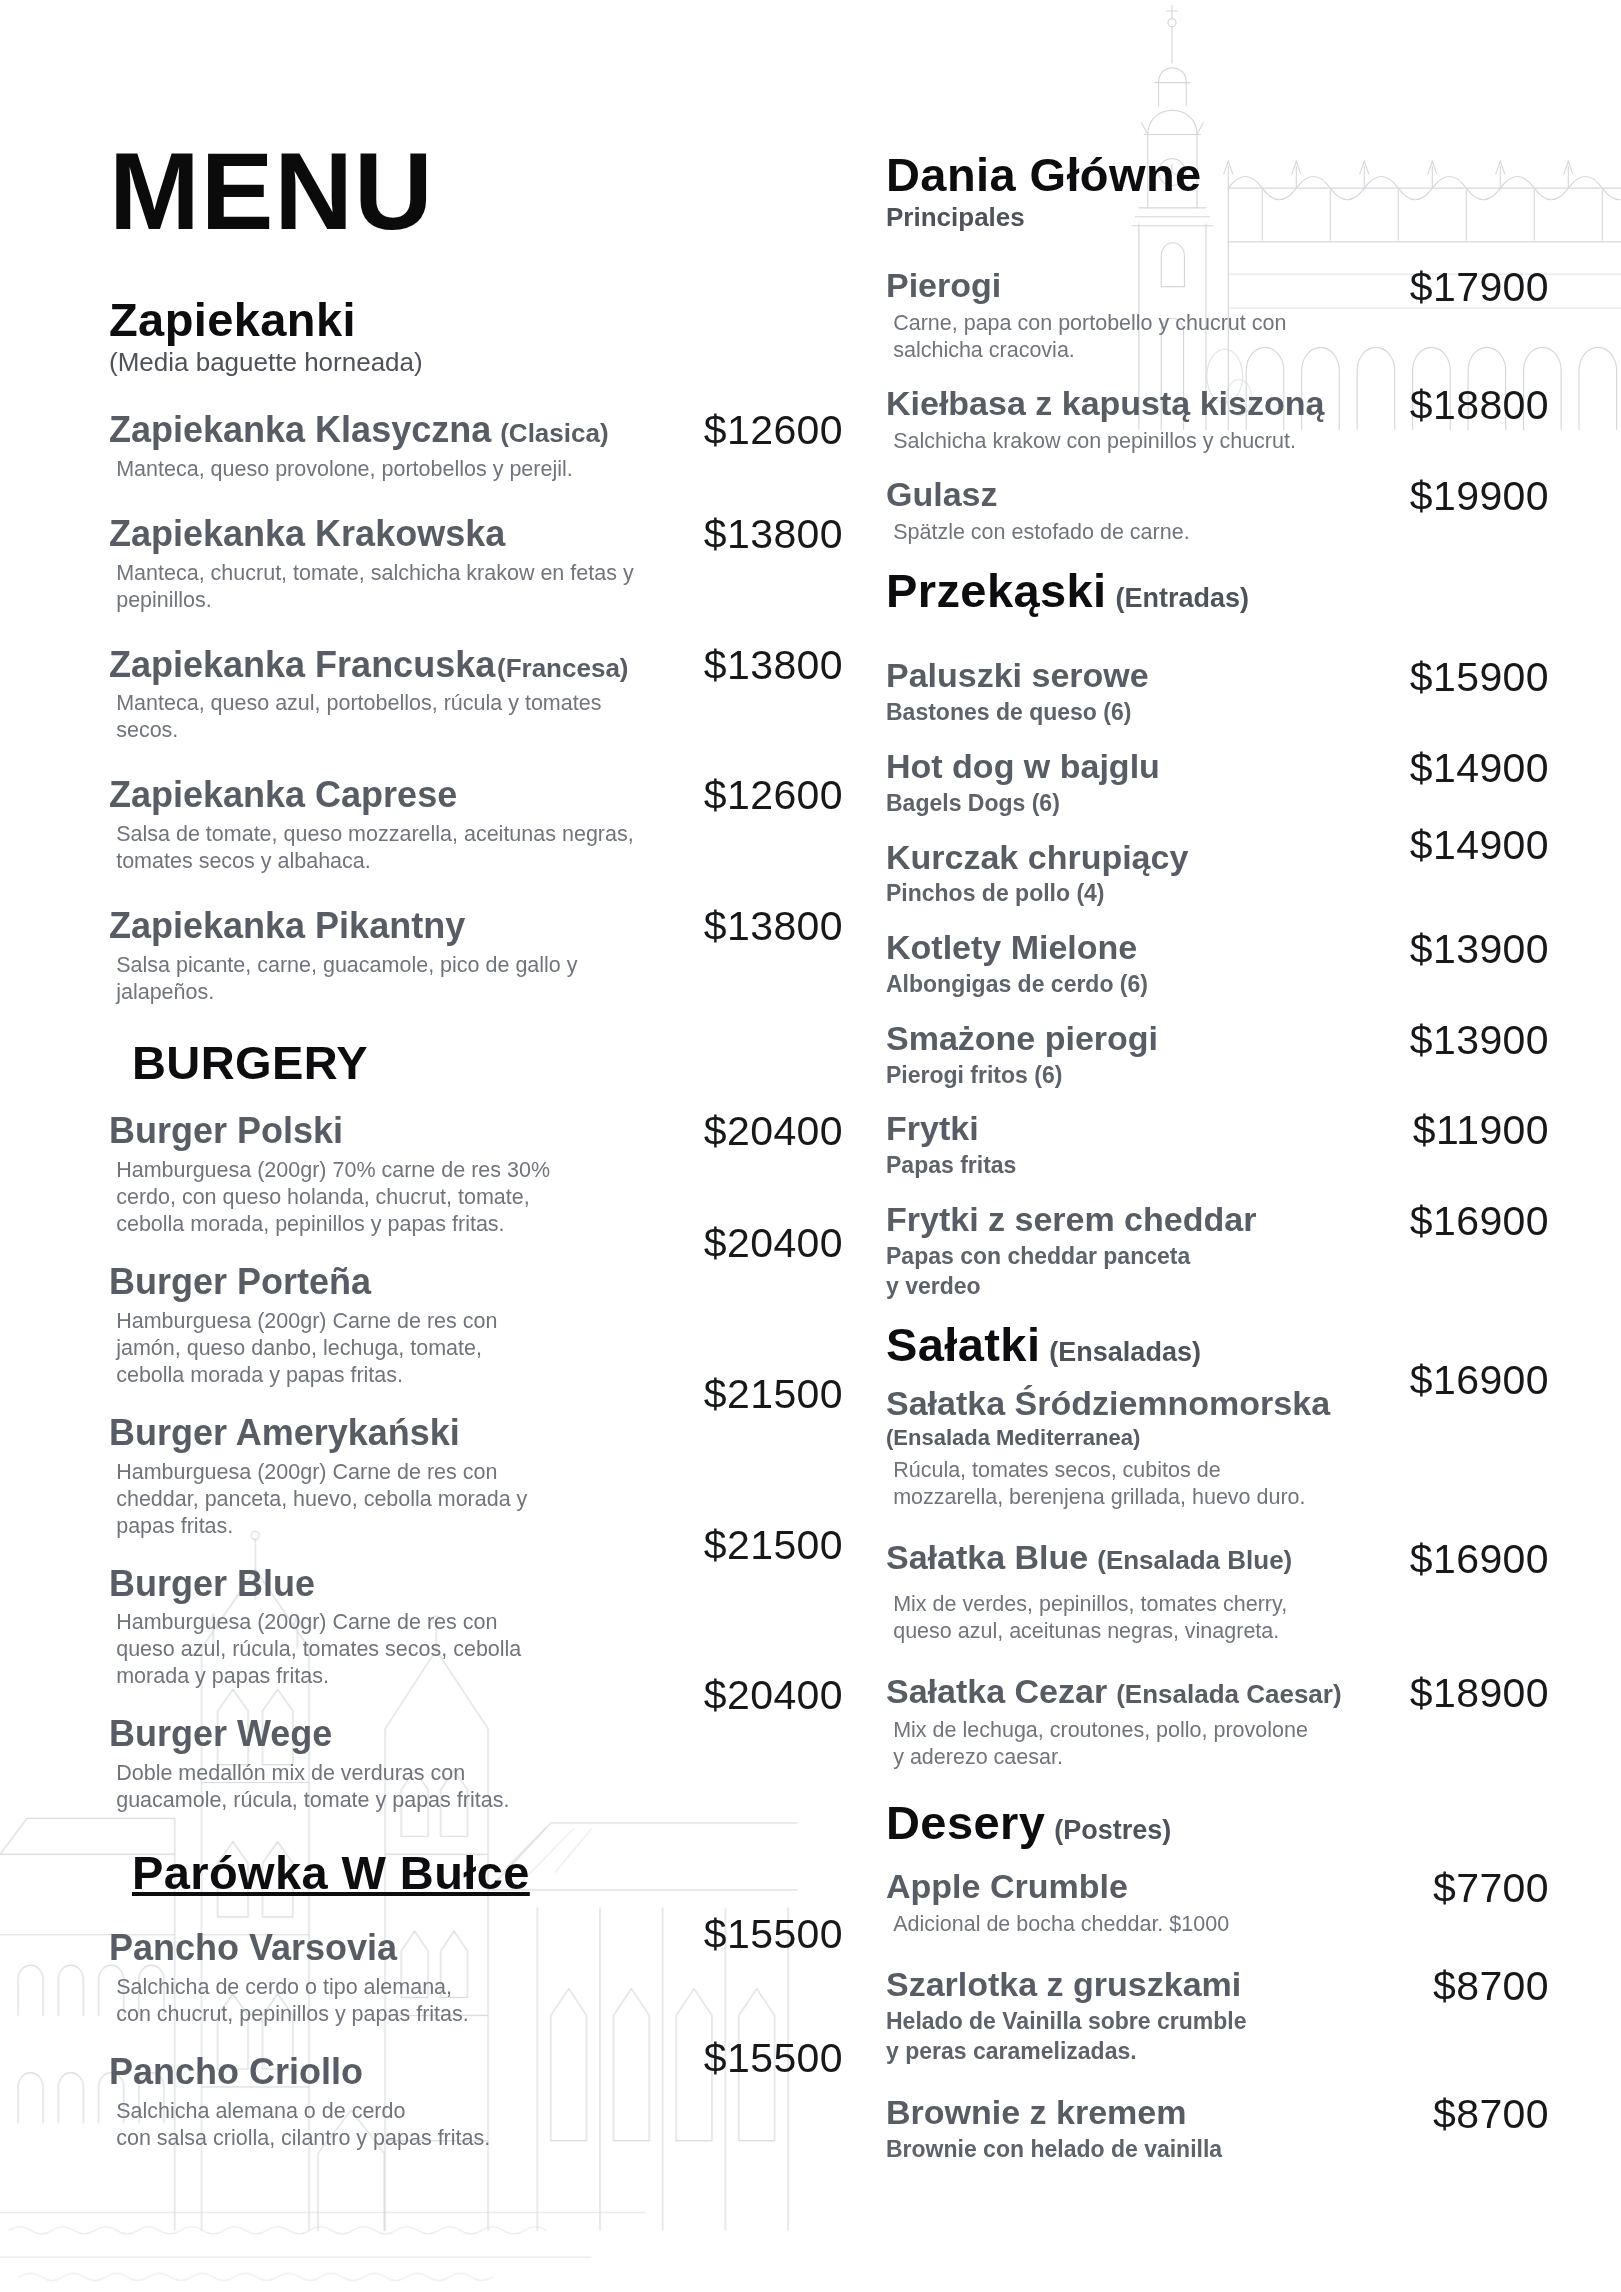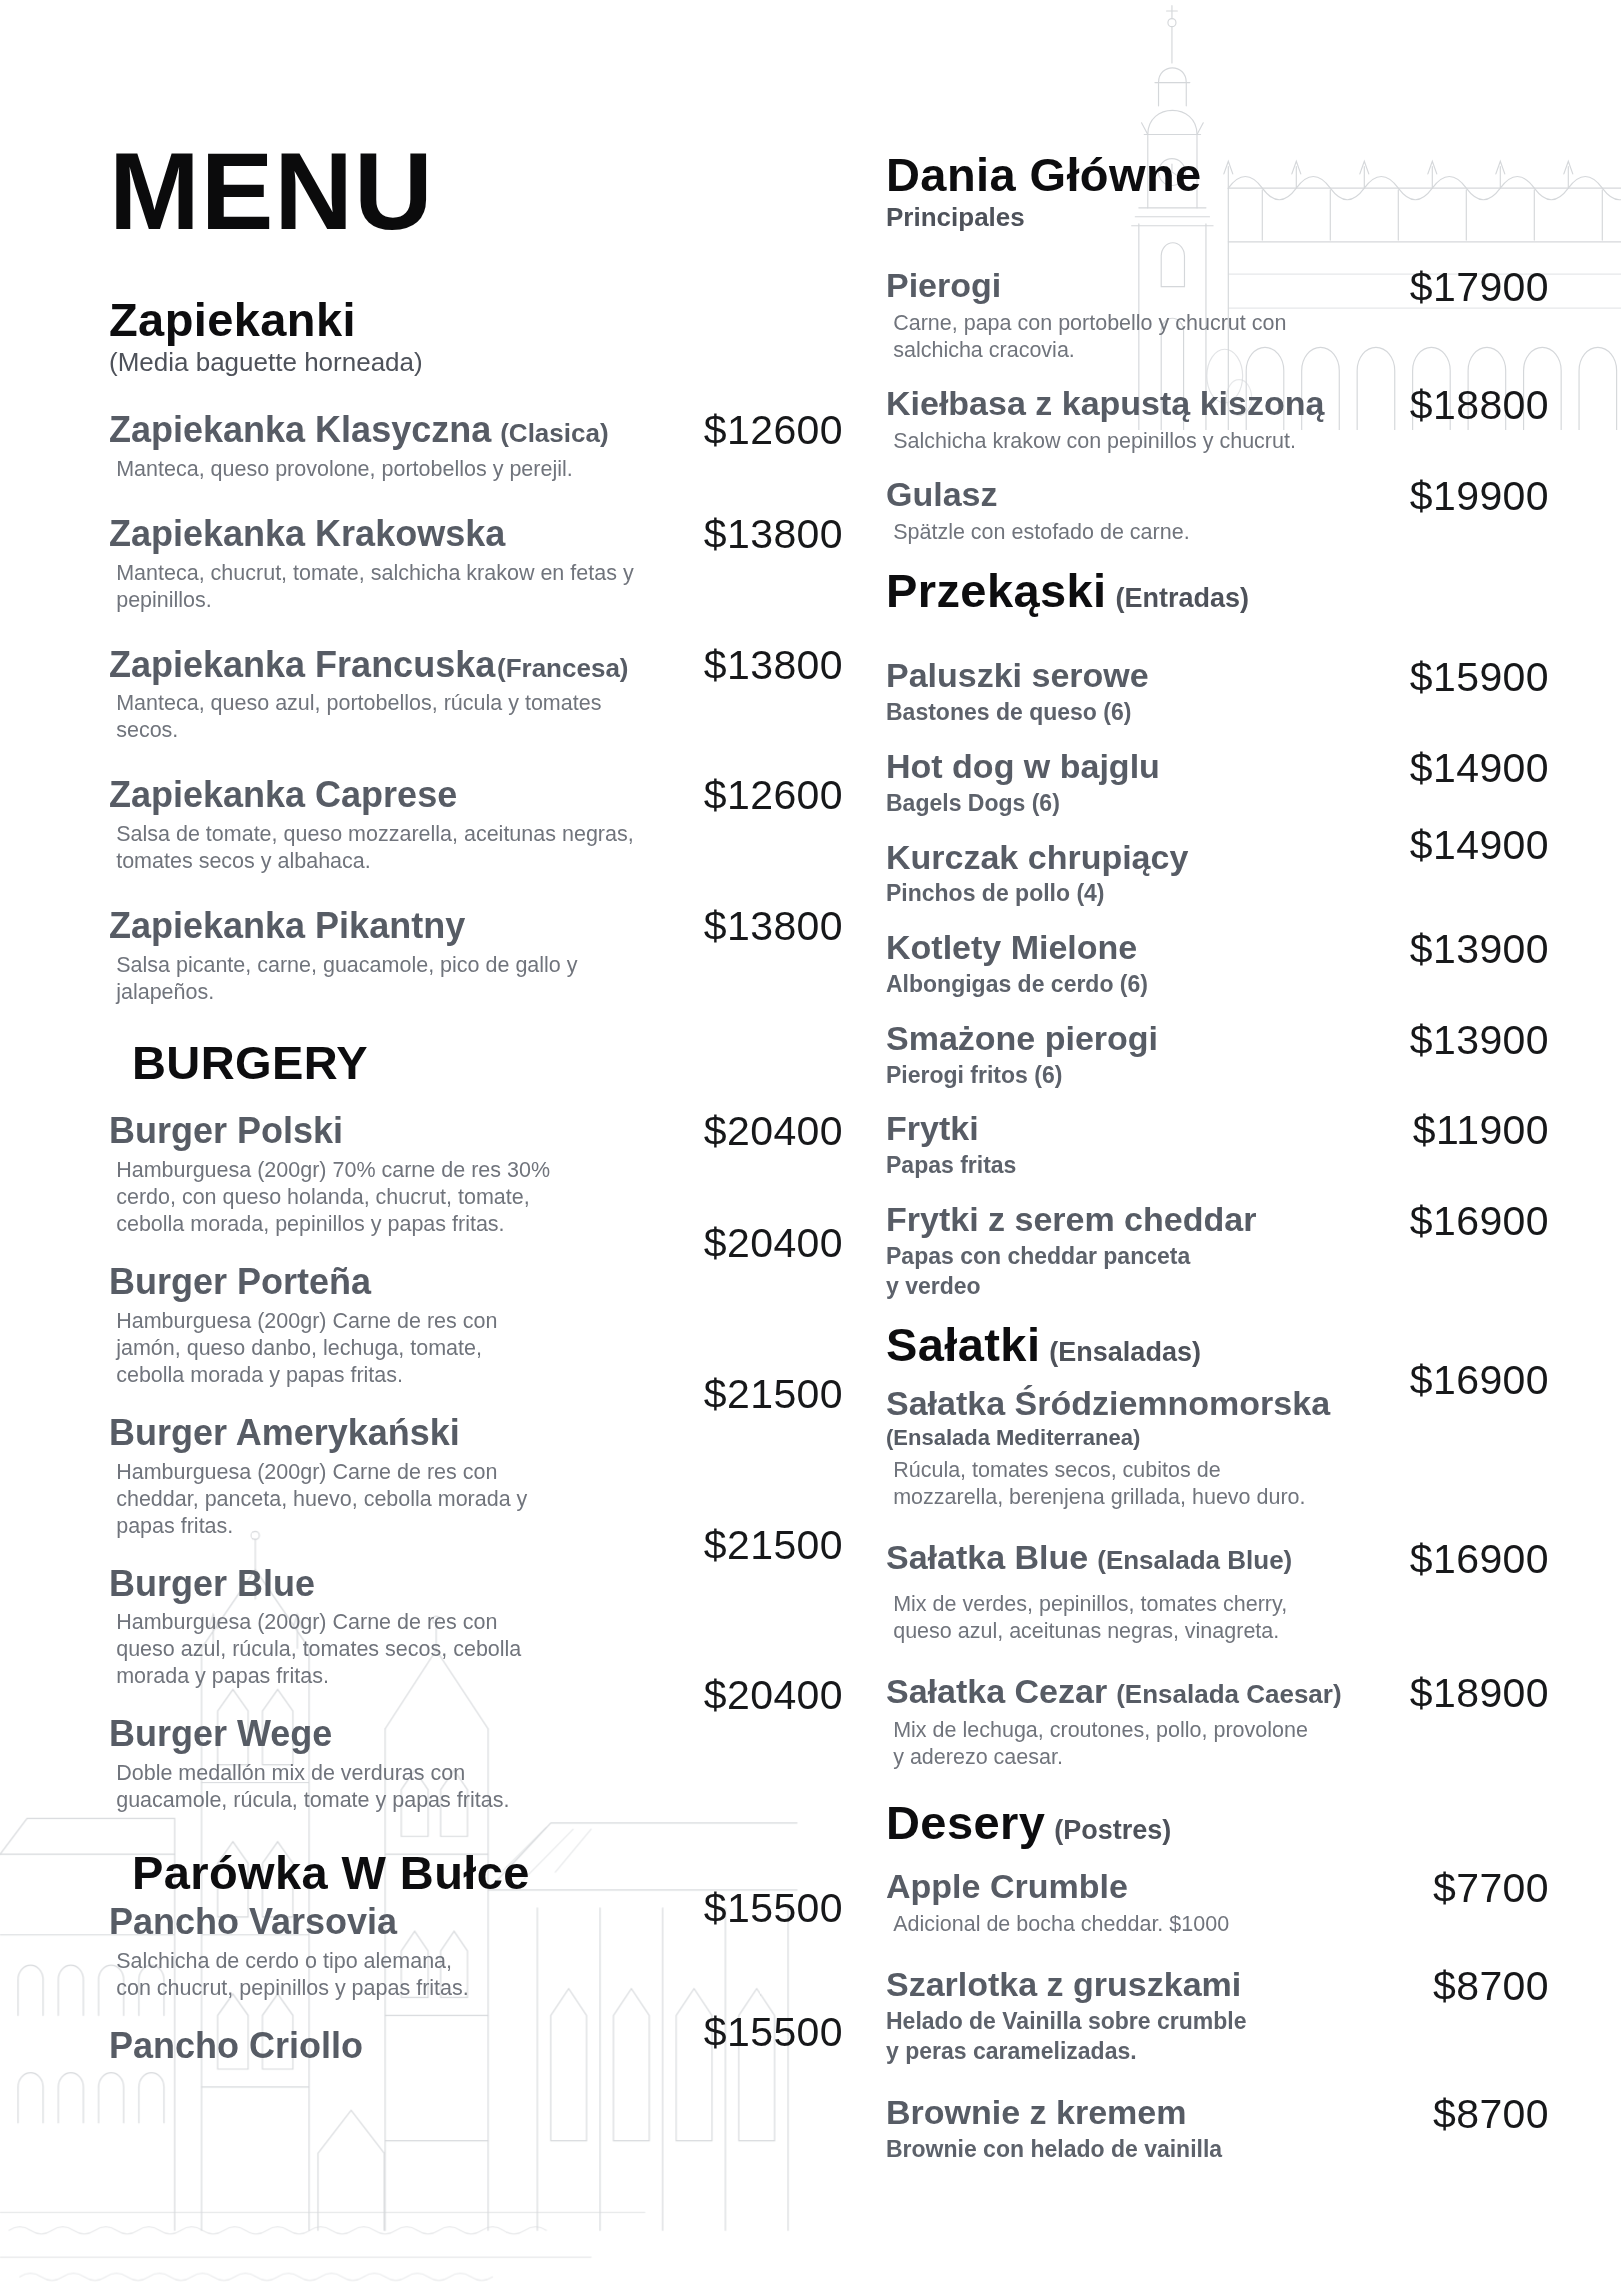--- a/index.html
+++ b/index.html
@@ -41,21 +41,21 @@
     font-size:26px;line-height:1.1;color:#4e525a;font-weight:400;margin-top:3.6px;
   }
   .sec-subtitle.bold{font-weight:600;}
 
   
   .sec-zapiekanki{margin-top:47px;}
   .sec-zapiekanki .sec-subtitle{margin-bottom:32px;}
   .sec-burgery{margin-top:32px;}
   .sec-burgery .sec-header{margin-bottom:23px;}
   .sec-parowka{margin-top:34px;}
-  .sec-parowka .sec-header{margin-bottom:4px;}
+  .sec-parowka .sec-header{margin-bottom:30px;text-decoration:underline;}
 
   
   .sec-dania .sec-subtitle{margin-bottom:34px;}
   .sec-przekaski{margin-top:14.3px;}
   .sec-przekaski .sec-header{margin-bottom:41px;}
   .sec-salatki{margin-top:10.7px;}
   .sec-salatki .sec-header{margin-bottom:14.3px;}
   .sec-desery{margin-top:12.5px;}
   .sec-desery .sec-header{margin-bottom:19.7px;}
 
@@ -305,20 +305,22 @@
             <div class="name-row"><span class="item-name">Pancho Varsovia</span></div>
             <div class="item-desc">Salchicha de cerdo o tipo alemana,
 con chucrut, pepinillos y papas fritas.</div>
           </div>
           <div class="item-price lift-16">$15500</div>
         </div>
 
         <div class="item">
           <div class="item-main">
             <div class="name-row"><span class="item-name">Pancho Criollo</span></div>
+            <div class="item-desc">Salchicha alemana o de cerdo
+con salsa criolla, cilantro y papas fritas.</div>
           </div>
           <div class="item-price lift-16">$15500</div>
         </div>
       </section>
 
     </div>
 
     <div class="col col-right">
 
       <section class="menu-section sec-dania">

